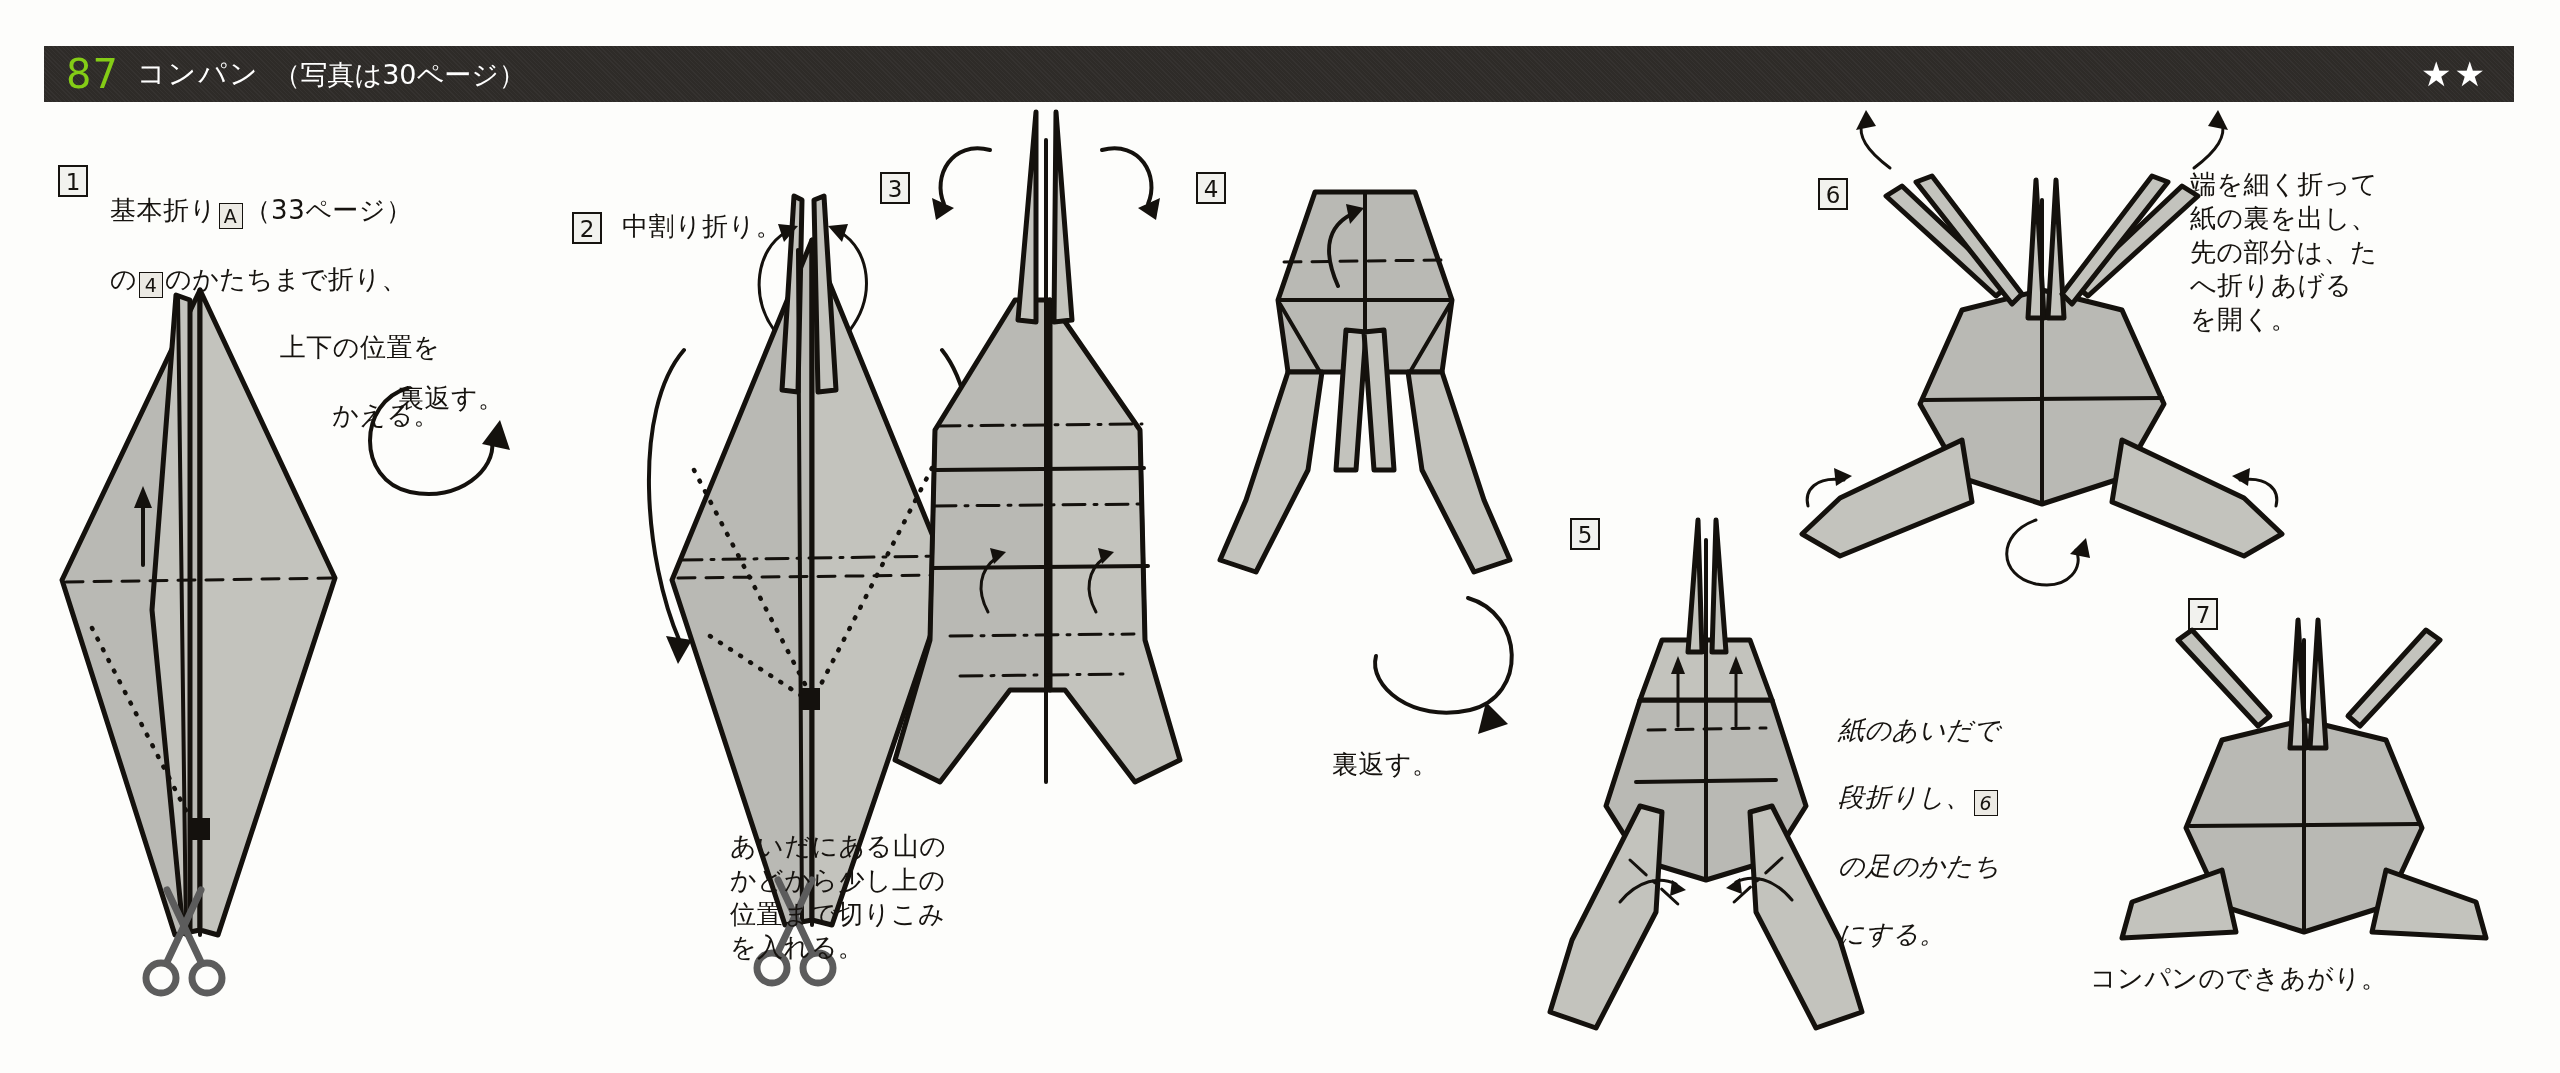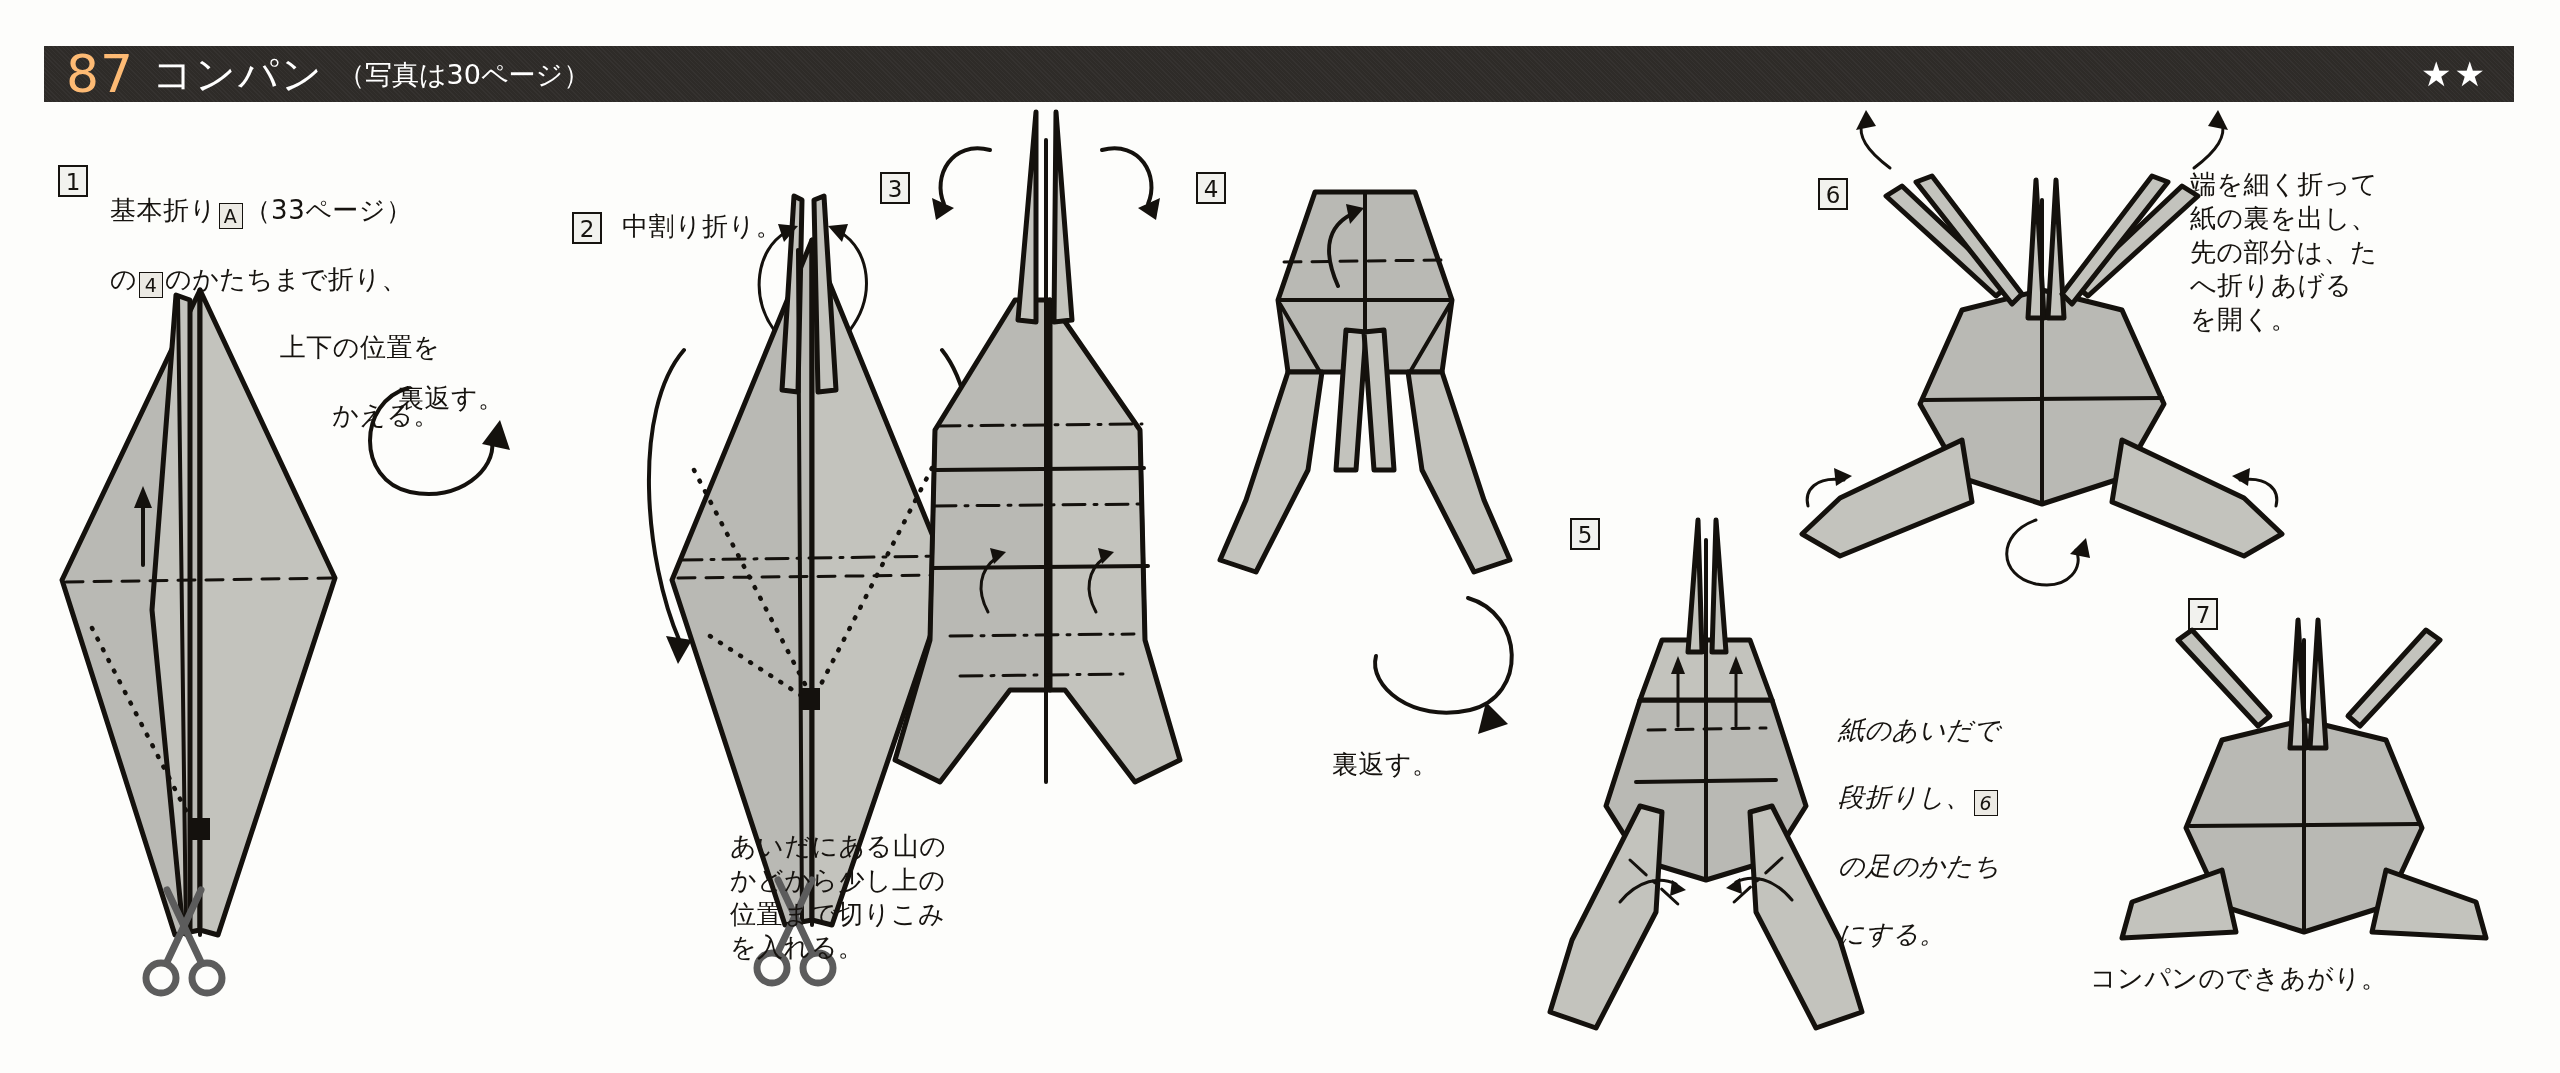--- a/index.html
+++ b/index.html
@@ -17,25 +17,25 @@
     position:absolute;left:44px;top:46px;width:2470px;height:56px;
     background:#2e2b28;
     display:flex;align-items:center;
   }
   .titlebar:after{
     content:"";position:absolute;left:0;top:0;width:100%;height:100%;
     background:repeating-linear-gradient(45deg,rgba(255,255,255,.035) 0 1px,transparent 1px 3px);
     pointer-events:none;
   }
   .tb-num{
-    color:#fdba74;font-size:52px;line-height:1;margin-left:22px;font-weight:400;
+    color:#84cc16;font-size:40px;line-height:1;margin-left:22px;font-weight:400;
     letter-spacing:1px;position:relative;z-index:2;
   }
   .tb-name{
-    color:#fff;font-size:40px;line-height:1;margin-left:18px;font-weight:400;
+    color:#fff;font-size:28px;line-height:1;margin-left:18px;font-weight:400;
     letter-spacing:2px;position:relative;z-index:2;
   }
   .tb-sub{
     color:#fff;font-size:27px;line-height:1;margin-left:14px;font-weight:400;
     position:relative;z-index:2;
   }
   .tb-stars{
     position:absolute;right:26px;top:50%;transform:translateY(-50%);
     color:#fff;font-size:34px;letter-spacing:3px;z-index:2;line-height:1;
   }

